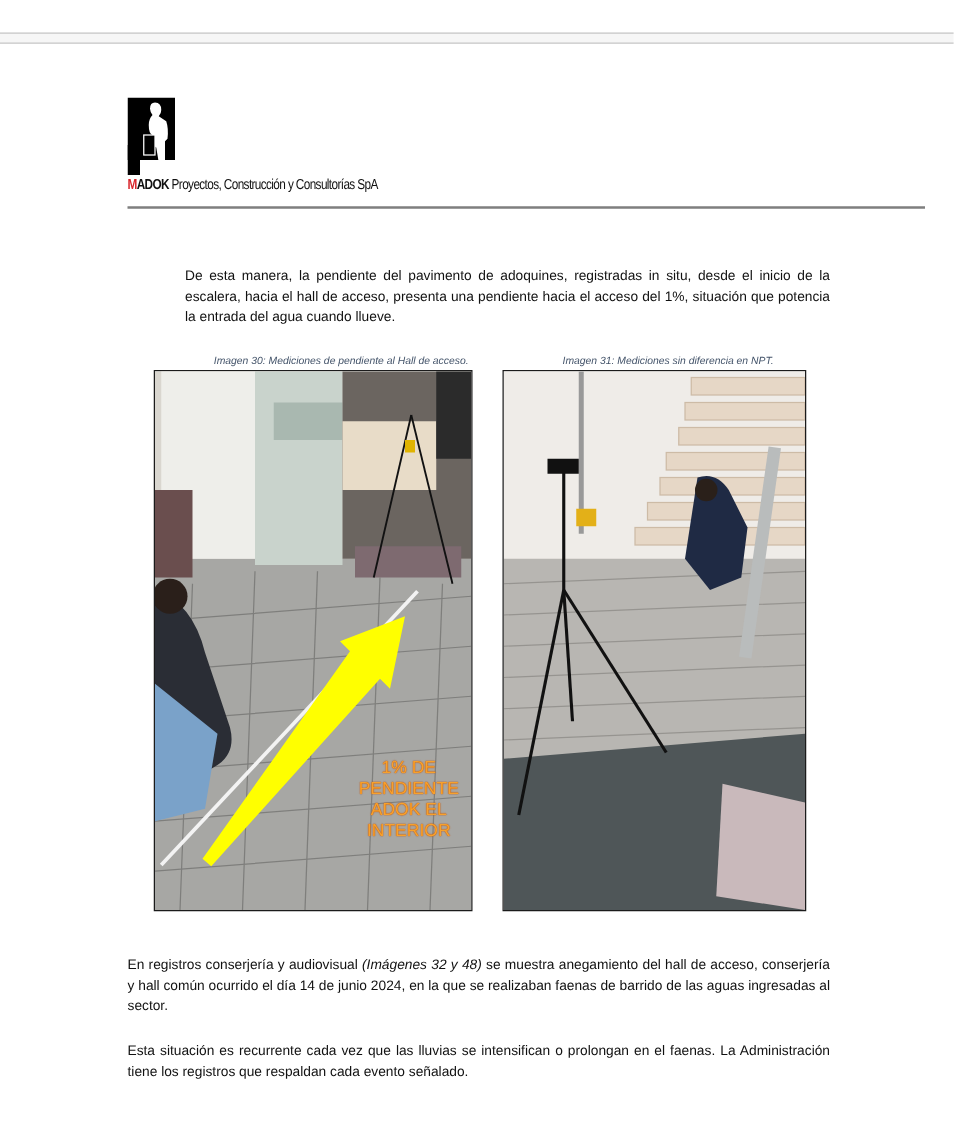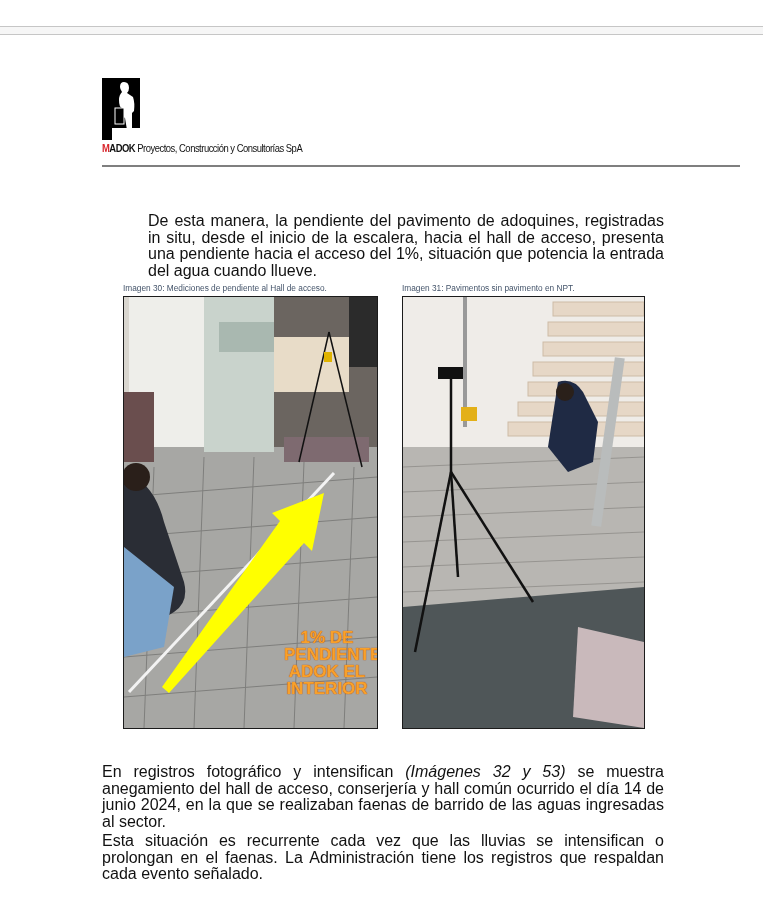--- a/index.html
+++ b/index.html
@@ -3,30 +3,30 @@
 <meta charset="utf-8">
 <style>
   html,body{margin:0;padding:0;background:#fff;}
   body{width:763px;height:918px;position:relative;overflow:hidden;font-family:"Liberation Sans",sans-serif;color:#111;}
   .topbar{position:absolute;left:0;top:26px;width:763px;height:7px;background:#f6f6f6;border-top:1px solid #c6c6c6;border-bottom:1px solid #c6c6c6;}
   .logo{position:absolute;left:102px;top:78px;width:40px;height:62px;}
   .brand{position:absolute;left:102px;top:142px;font-size:11.5px;letter-spacing:-0.6px;font-family:"Liberation Sans Narrow","Liberation Sans",sans-serif;transform:scaleX(0.82);transform-origin:left top;white-space:nowrap;}
   .brand .m{color:#d9262c;font-weight:bold;}
   .brand .adok{color:#111;font-weight:bold;}
   .hr{position:absolute;left:102px;top:165px;width:638px;height:2px;background:#7f7f7f;}
-  .para{position:absolute;font-size:16px;line-height:16.7px;text-align:justify;color:#111;}
+  .para{position:absolute;font-size:11px;line-height:16.7px;text-align:justify;color:#111;}
   .p1{left:148px;top:213px;width:516px;}
   .p2{left:102px;top:764px;width:562px;}
   .p3{left:102px;top:833px;width:562px;}
-  .cap{position:absolute;top:283px;font-size:8.3px;color:#44546a;white-space:nowrap;}
+  .cap{position:absolute;top:283px;font-size:8.3px;font-style:italic;color:#44546a;white-space:nowrap;margin-left:48px;}
   .cap1{left:123px;} .cap2{left:402px;}
   .photo{position:absolute;border:1px solid #1b1b1b;overflow:hidden;}
   .ph1{left:123px;top:296px;width:253px;height:431px;}
   .ph2{left:402px;top:296px;width:241px;height:431px;}
-  .overlay-text{position:absolute;left:160px;top:332px;width:86px;text-align:center;font-weight:bold;font-size:17px;line-height:17px;color:#f7a12b;text-shadow:0 0 1px #c55a11,0 0 1px #c55a11;}
+  .overlay-text{position:absolute;left:160px;top:308px;width:86px;text-align:center;font-weight:normal;font-size:14px;line-height:17px;color:#f7a12b;text-shadow:0 0 1px #c55a11,0 0 1px #c55a11;}
   i{font-style:italic;}
 </style>
 </head>
 <body>
 
 <div class="topbar"></div>
 
 <div class="logo">
   <svg width="40" height="62" viewBox="0 0 40 62">
     <rect x="0" y="0" width="38" height="50" fill="#000"></rect>
@@ -36,21 +36,21 @@
   </svg>
 </div>
 <div class="brand">
   <span class="m">M</span><span class="adok">ADOK</span><span> Proyectos, Construcción y Consultorías SpA</span>
 </div>
 <div class="hr"></div>
 
 <div class="para p1">De esta manera, la pendiente del pavimento de adoquines, registradas in situ, desde el inicio de la escalera, hacia el hall de acceso, presenta una pendiente hacia el acceso del 1%, situación que potencia la entrada del agua cuando llueve.</div>
 
 <div class="cap cap1">Imagen 30: Mediciones de pendiente al Hall de acceso.</div>
-<div class="cap cap2">Imagen 31: Pavimentos sin pavimento en NPT.</div>
+<div class="cap cap2">Imagen 31: Mediciones sin diferencia en NPT.</div>
 
 <div class="photo ph1">
   <svg width="253" height="431" viewBox="0 0 253 431">
     <rect width="253" height="431" fill="#a7a7a4"></rect>
     <rect x="0" y="0" width="253" height="150" fill="#d9d6cf"></rect>
     <rect x="5" y="0" width="75" height="150" fill="#eeeeea"></rect>
     <rect x="0" y="95" width="30" height="70" fill="#6a4e4e"></rect>
     <rect x="80" y="0" width="70" height="155" fill="#c9d3cc"></rect>
     <rect x="95" y="25" width="55" height="30" fill="#a9b8b0"></rect>
     <rect x="150" y="0" width="103" height="150" fill="#6b6560"></rect>
@@ -105,16 +105,16 @@
       <line x1="48" y1="175" x2="12" y2="355"></line>
       <line x1="48" y1="175" x2="130" y2="305"></line>
       <line x1="48" y1="175" x2="55" y2="280"></line>
     </g>
     <rect x="35" y="70" width="25" height="12" fill="#111"></rect>
     <rect x="58" y="110" width="16" height="14" fill="#e3b018"></rect>
   </svg>
 </div>
 
 <div class="para p2">
-  <span>En registros fotográfico y intensifican </span><i>(Imágenes 32 y 53)</i><span> se muestra anegamiento del hall de acceso, conserjería y hall común ocurrido el día 14 de junio 2024, en la que se realizaban faenas de barrido de las aguas ingresadas al sector.</span>
+  <span>En registros conserjería y audiovisual </span><i>(Imágenes 32 y 48)</i><span> se muestra anegamiento del hall de acceso, conserjería y hall común ocurrido el día 14 de junio 2024, en la que se realizaban faenas de barrido de las aguas ingresadas al sector.</span>
 </div>
 
 <div class="para p3">Esta situación es recurrente cada vez que las lluvias se intensifican o prolongan en el faenas. La Administración tiene los registros que respaldan cada evento señalado.</div>
 
 </body></html>

